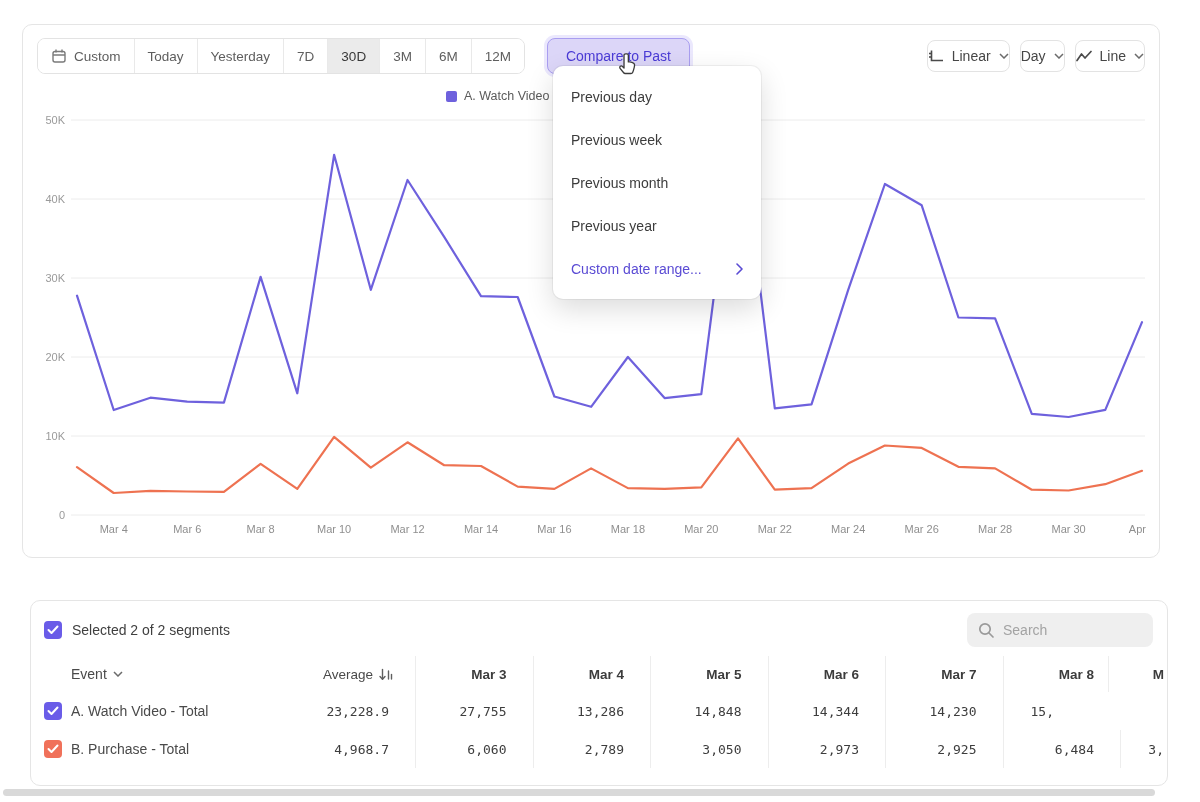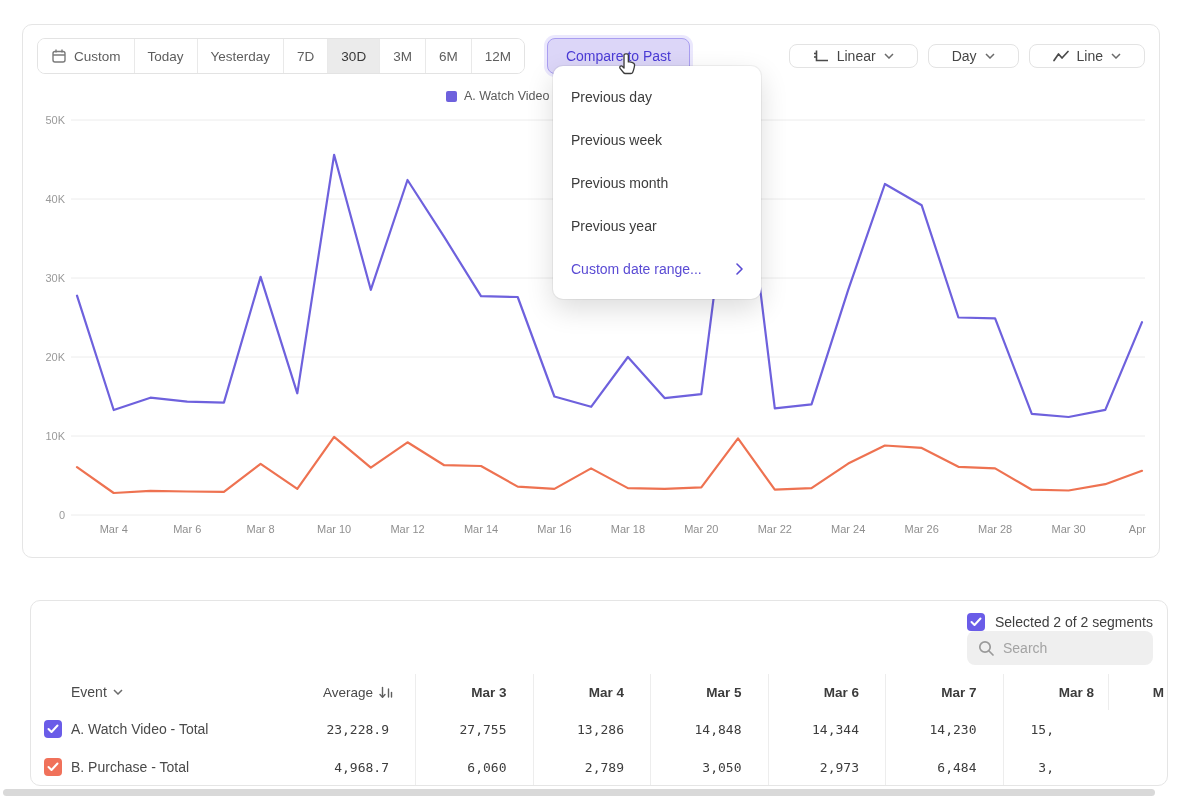--- a/index.html
+++ b/index.html
@@ -14,21 +14,21 @@
   .toolbar { display: flex; align-items: center; }
   .seg-group { display: flex; border: 1px solid #e3e3e3; border-radius: 8px; overflow: hidden; height: 36px; background:#fff; }
   .seg-btn { display: flex; align-items: center; gap: 7px; padding: 0 13px; font-size: 13.5px;
     color: #5e5e5e; background: #fff; border: none; border-left: 1px solid #e9e9e9; cursor: pointer; white-space: nowrap; }
   .seg-btn:first-child { border-left: none; }
   .seg-btn.selected { background: #ebebeb; color: #383838; }
   .compare-btn { height: 36px; margin-left: 22px; padding: 0 18px; border-radius: 8px;
     background: #dcd6f8; border: 1px solid #a99ef0; color: #4b3bd6; font-size: 14px; cursor: pointer;
     box-shadow: 0 0 0 3px rgba(130,110,245,.16); }
   .toolbar-right { margin-left: auto; display: flex; gap: 10px; }
-  .ctl-btn { height: 24px; display: flex; align-items: center; gap: 8px; padding: 0 23px;
+  .ctl-btn { height: 32px; display: flex; align-items: center; gap: 8px; padding: 0 0;
     background: #fff; border: 1px solid #e3e3e3; border-radius: 8px; font-size: 14px; color: #464646; cursor: pointer; }
   .ctl-btn svg, .seg-btn svg { flex: none; }
 
   
   .legend { display: flex; justify-content: center; align-items: center; gap: 26px; margin-top: 13px; height: 18px; }
   .legend-item { display: flex; align-items: center; gap: 7px; font-size: 12.5px; color: #5a5a5a; cursor: pointer; }
   .legend-swatch { width: 11px; height: 11px; border-radius: 2px; }
   #chart-svg { display: block; width: 1110px; height: 440px; margin-top: 2px; }
   #chart-svg text { font-family: "Liberation Sans", sans-serif; }
 
@@ -37,21 +37,21 @@
     border-radius: 10px; padding: 9px 0; z-index: 50;
     box-shadow: 0 10px 28px rgba(0,0,0,.14), 0 0 0 1px rgba(0,0,0,.05); }
   .menu-item { height: 43px; display: flex; align-items: center; padding: 0 18px;
     font-size: 14px; color: #3c3c3c; cursor: pointer; }
   .menu-item.custom { color: #5a4bd4; justify-content: space-between; }
 
   
   .cursor { position: absolute; left: 616px; top: 52px; width: 23px; height: 24px; z-index: 100; pointer-events: none; }
 
   
-  .seg-header { display: flex; align-items: flex-end; justify-content: space-between; padding: 12px 14px 9px 13px; flex-direction: column; }
+  .seg-header { display: flex; align-items: center; justify-content: space-between; padding: 12px 14px 9px 13px; }
   .seg-left { display: flex; align-items: center; gap: 10px; font-size: 14px; color: #3f3f3f; }
   .checkbox { width: 18px; height: 18px; border-radius: 4px; display: flex; align-items: center;
     justify-content: center; cursor: pointer; flex: none; }
   .search-box { position: relative; border-radius: 15px; }
   .search-box input { width: 186px; height: 34px; border: none; border-radius: 8px; background: #efefef;
     padding: 0 10px 0 36px; font-size: 14px; color: #444; outline: none; }
   .search-box input::placeholder { color: #a3a3a3; }
   .search-icon { position: absolute; left: 10px; top: 8px; }
 
   
@@ -256,20 +256,21 @@
               <polyline points="1.5,5 4.5,8 10.5,1.5"></polyline>
             </svg>
         </span>
         <span>B. Purchase - Total</span>
       </div>
       <div class="cell c-num">4,968.7</div>
       <div class="cell c-num c-date">6,060</div>
       <div class="cell c-num c-date">2,789</div>
       <div class="cell c-num c-date">3,050</div>
       <div class="cell c-num c-date">2,973</div>
+      <div class="cell c-num c-date">2,925</div>
       <div class="cell c-num c-date">6,484</div>
       <div class="cell c-num c-last">3,</div>
     </div>
   </div>
 </div>
 
 <div class="dropdown-menu">
   <div class="menu-item">Previous day</div>
   <div class="menu-item">Previous week</div>
   <div class="menu-item">Previous month</div>

